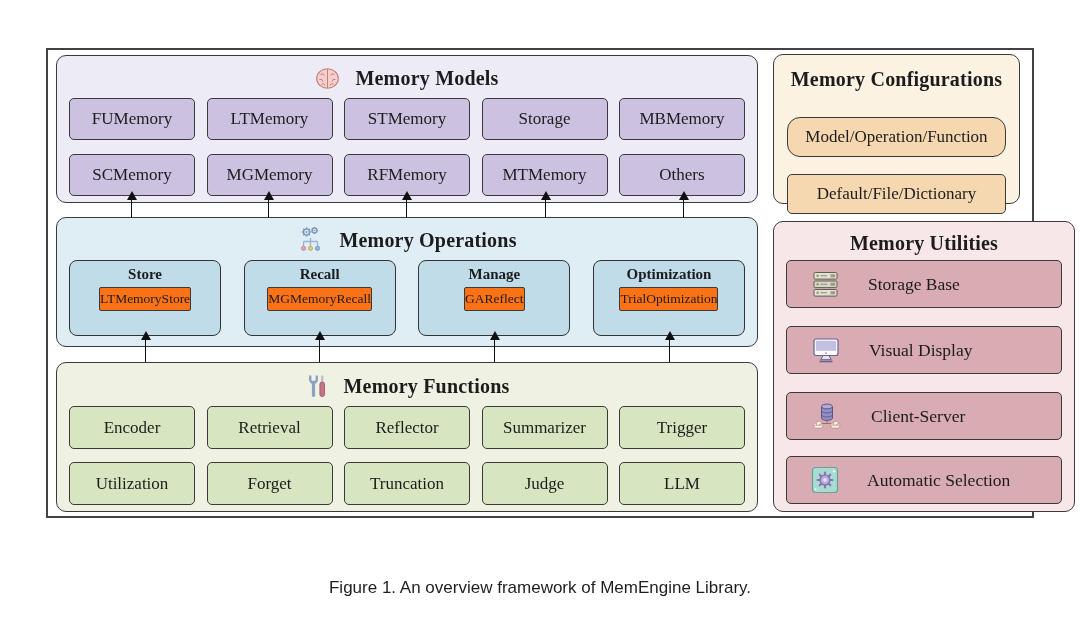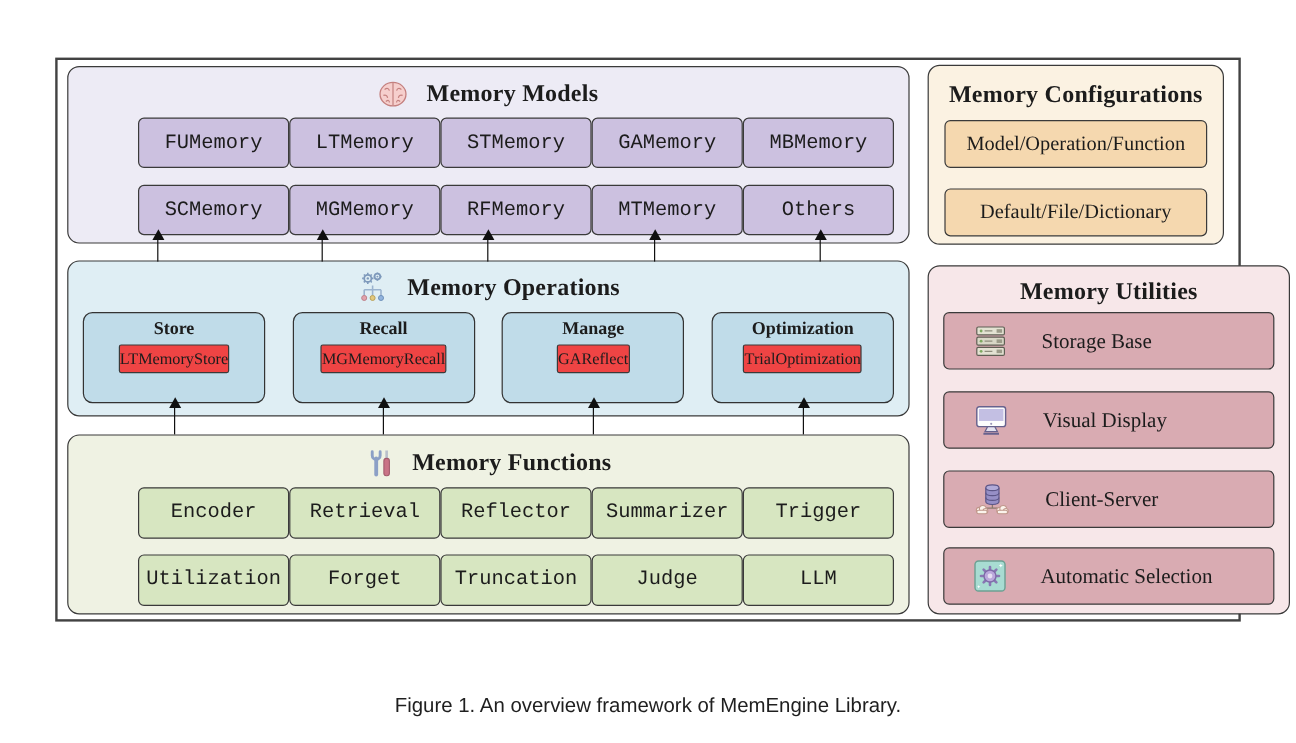--- a/index.html
+++ b/index.html
@@ -13,47 +13,47 @@
   
   .panel{position:absolute;border:1.6px solid #3a3a3a;border-radius:10px;box-sizing:border-box;}
   .panel-header{display:flex;align-items:center;justify-content:center;gap:15px;}
   .panel-title{font-weight:bold;font-size:20px;letter-spacing:.2px;}
 
   
   .models-panel{left:56px;top:55px;width:702px;height:148px;background:#EDEBF5;padding:5px 12px;}
   .operations-panel{left:56px;top:217px;width:702px;height:130px;background:#DFEEF4;padding:4px 12px;}
   .functions-panel{left:56px;top:362px;width:702px;height:150px;background:#EFF2E3;padding:5px 12px;}
 
-  .box-row{display:flex;justify-content:flex-end;font-family:Liberation Mono, monospace;}
+  .box-row{display:flex;justify-content:space-between;}
   .models-panel .panel-header{height:34px;}
   .models-panel .row1{margin-top:3px;}
   .models-panel .row2{margin-top:14px;}
   .model-box{width:124px;height:40px;display:flex;align-items:center;justify-content:center;
              background:#CCC1E0;border:1.4px solid #3a3a3a;border-radius:5px;font-size:17px;}
 
   .operations-panel .panel-header{height:36px;}
   .op-row{display:flex;justify-content:space-between;margin-top:2px;}
   .op-group{width:152px;height:76px;background:#C0DCE9;border:1.5px solid #333;border-radius:8px;
             display:flex;flex-direction:column;align-items:center;box-sizing:border-box;}
   .op-group-title{font-weight:bold;font-size:15px;margin-top:5px;}
-  .op-example{margin-top:4px;background:#ef4444;border:1.3px solid #3a3a3a;border-radius:2px;
+  .op-example{margin-top:4px;background:#f97316;border:1.3px solid #3a3a3a;border-radius:2px;
               font-size:13.5px;padding:3px 0;line-height:1.2;}
 
   .functions-panel .panel-header{height:36px;}
   .functions-panel .row1{margin-top:2px;}
   .functions-panel .row2{margin-top:13px;}
   .func-box{width:124px;height:41px;display:flex;align-items:center;justify-content:center;
             background:#D7E6C1;border:1.4px solid #3a3a3a;border-radius:5px;font-size:17px;}
 
   
   .configs-panel{left:773px;top:54px;width:247px;height:150px;background:#FBF2E2;padding:6px 13px;}
   .configs-panel .panel-header{height:32px;margin-top:2px;}
   .config-box{height:38px;display:flex;align-items:center;justify-content:center;
               background:#F5D8AF;border:1.4px solid #3a3a3a;border-radius:5px;font-size:17px;}
-  .config-box.b1{margin-top:5px;}
+  .config-box.b1{margin-top:22px;border-radius:13px;}
   .config-box.b2{margin-top:17px;}
 
   .utilities-panel{left:773px;top:221px;width:302px;height:291px;background:#F7E7E9;padding:7px 12px;}
   .utilities-panel .panel-header{height:28px;}
   .util-box{height:48px;display:flex;align-items:center;gap:28px;padding-left:24px;
             background:#D9ABB2;border:1.4px solid #3a3a3a;border-radius:5px;font-size:17.5px;
             box-sizing:border-box;}
   .util-box.u1{margin-top:3px;}
   .util-box.u2,.util-box.u3{margin-top:18px;}
   .util-box.u4{margin-top:16px;}
@@ -90,21 +90,21 @@
           <path d="M5.5 7.5 Q8.5 5.5 9.5 8.5 M4.5 12.5 Q7.5 11.5 8 14.5 M6.5 17.5 Q9.5 15.5 9.5 18.5
                    M15.5 8.5 Q16.5 5.5 19.5 7.5 M17 14.5 Q17.5 11.5 20.5 12.5 M15.5 18.5 Q15.5 15.5 18.5 17.5" stroke="#C4807F" stroke-width="1" fill="none"></path>
         </svg>
       </span>
       <span class="panel-title">Memory Models</span>
     </div>
     <div class="box-row row1">
       <div class="model-box">FUMemory</div>
       <div class="model-box">LTMemory</div>
       <div class="model-box">STMemory</div>
-      <div class="model-box">GAMemory</div>
+      <div class="model-box">Storage</div>
       <div class="model-box">MBMemory</div>
     </div>
     <div class="box-row row2">
       <div class="model-box">SCMemory</div>
       <div class="model-box">MGMemory</div>
       <div class="model-box">RFMemory</div>
       <div class="model-box">MTMemory</div>
       <div class="model-box">Others</div>
     </div>
   </div>

